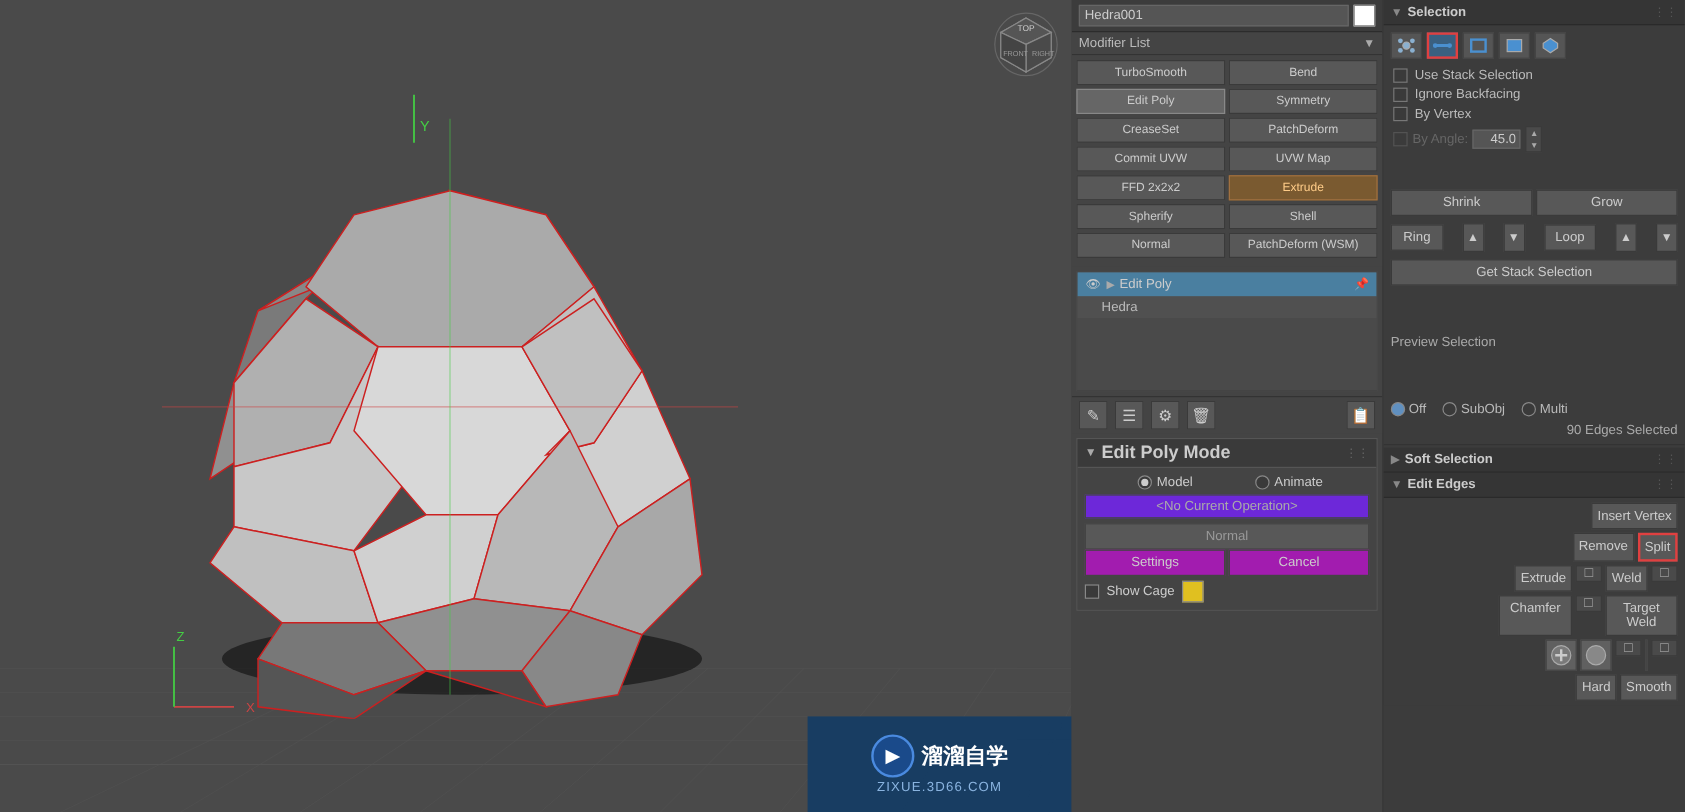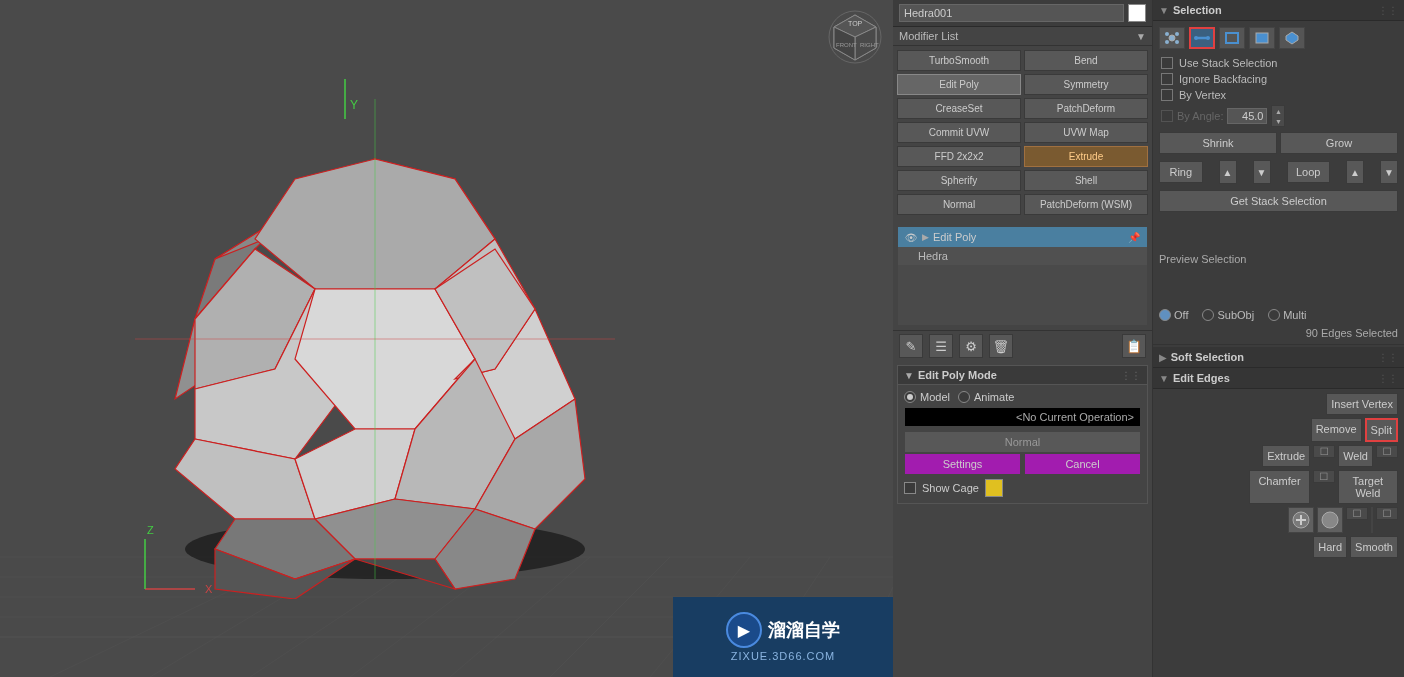--- a/index.html
+++ b/index.html
@@ -219,21 +219,21 @@
     }
 
     .section-toggle {
       color: #aaa;
       font-size: 10px;
     }
 
     .section-title {
       flex: 1;
       color: #ccc;
-      font-size: 11px;
+      font-size: 15px;
       font-weight: bold;
     }
 
     .section-grip {
       color: #666;
       font-size: 10px;
     }
 
     .section-body {
       padding: 6px;
@@ -244,20 +244,21 @@
       display: flex;
       align-items: center;
       gap: 8px;
       margin-bottom: 4px;
     }
 
     .radio-group {
       display: flex;
       align-items: center;
       gap: 4px;
+      margin-left: 44px;
     }
 
     .radio-btn {
       width: 12px;
       height: 12px;
       border-radius: 50%;
       border: 1px solid #888;
       background: #3a3a3a;
       display: flex;
       align-items: center;
@@ -267,26 +268,26 @@
     .radio-btn.active::after {
       content: '';
       width: 6px;
       height: 6px;
       border-radius: 50%;
       background: #ccc;
     }
 
     .operation-display {
       width: 100%;
-      background: #000000;
+      background: #6d28d9;
       border: 1px solid #444;
       padding: 3px 6px;
       color: #aaa;
       font-size: 11px;
-      text-align: right;
+      text-align: center;
       margin-bottom: 4px;
     }
 
     .commit-btn {
       width: 100%;
       padding: 4px;
       background: #585858;
       border: 1px solid #444;
       color: #999;
       font-size: 11px;
@@ -403,20 +404,21 @@
     .prop-label {
       color: #bbb;
       font-size: 11px;
     }
 
     
     .btn-pair {
       display: flex;
       gap: 3px;
       padding: 3px 6px;
+      margin-top: 26px;
     }
 
     .pair-btn {
       flex: 1;
       padding: 4px;
       background: #585858;
       border: 1px solid #3a3a3a;
       color: #ccc;
       font-size: 11px;
       text-align: center;

